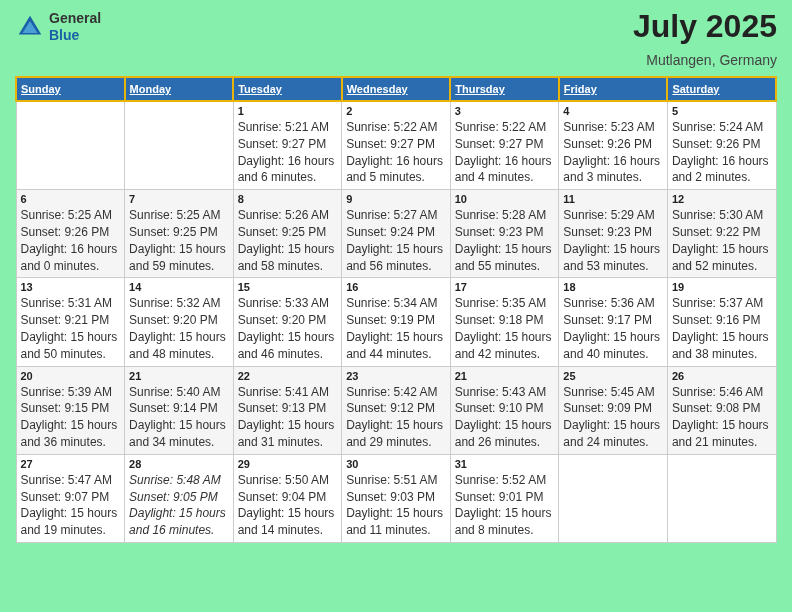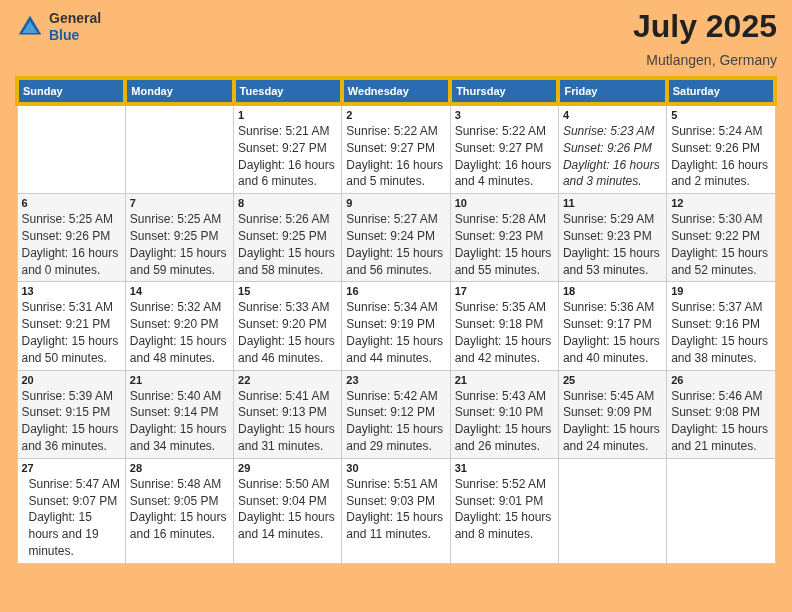--- a/index.html
+++ b/index.html
@@ -7,21 +7,21 @@
       font-family: Arial, sans-serif;
       background: #fff;
       width: 792px;
       height: 612px;
       overflow: hidden;
     }
     .page {
       width: 792px;
       height: 612px;
       padding: 10px 15px;
-      background: #fdba74;
+      background: #86efac;
     }
     .header {
       display: flex;
       justify-content: space-between;
       align-items: flex-start;
       margin-bottom: 8px;
     }
     .logo {
       display: flex;
       align-items: center;
@@ -58,21 +58,22 @@
       border-collapse: collapse;
       table-layout: fixed;
     }
     .calendar thead th {
       background-color: #2b6cb0;
       color: #fff;
       font-size: 11px;
       font-weight: bold;
       padding: 5px 4px;
       text-align: left;
-      border: 4px solid #eab308;
+      border: 2px solid #eab308;
+      text-decoration: underline;
     }
     .calendar tbody td {
       border: 1px solid #ccc;
       vertical-align: top;
       padding: 3px 4px;
       font-size: 9px;
       color: #333;
       height: 82px;
       width: calc(100% / 7);
     }
@@ -147,21 +148,21 @@
 Daylight: 16 hours and 5 minutes.</div>
           </td>
           <td>
             <div class="day-number">3</div>
             <div class="day-info" style="white-space: pre-line;">Sunrise: 5:22 AM
 Sunset: 9:27 PM
 Daylight: 16 hours and 4 minutes.</div>
           </td>
           <td>
             <div class="day-number">4</div>
-            <div class="day-info" style="white-space: pre-line; font-style: italic;">Sunrise: 5:23 AM
+            <div class="day-info" style="white-space: pre-line;">Sunrise: 5:23 AM
 Sunset: 9:26 PM
 Daylight: 16 hours and 3 minutes.</div>
           </td>
           <td>
             <div class="day-number">5</div>
             <div class="day-info" style="white-space: pre-line;">Sunrise: 5:24 AM
 Sunset: 9:26 PM
 Daylight: 16 hours and 2 minutes.</div>
           </td>
         </tr>
@@ -293,27 +294,27 @@
           <td>
             <div class="day-number">26</div>
             <div class="day-info" style="white-space: pre-line;">Sunrise: 5:46 AM
 Sunset: 9:08 PM
 Daylight: 15 hours and 21 minutes.</div>
           </td>
         </tr>
         <tr class="row-white">
           <td>
             <div class="day-number">27</div>
-            <div class="day-info" style="white-space: pre-line; margin-left: 7px;">Sunrise: 5:47 AM
+            <div class="day-info" style="white-space: pre-line;">Sunrise: 5:47 AM
 Sunset: 9:07 PM
 Daylight: 15 hours and 19 minutes.</div>
           </td>
           <td>
             <div class="day-number">28</div>
-            <div class="day-info" style="white-space: pre-line;">Sunrise: 5:48 AM
+            <div class="day-info" style="white-space: pre-line; font-style: italic;">Sunrise: 5:48 AM
 Sunset: 9:05 PM
 Daylight: 15 hours and 16 minutes.</div>
           </td>
           <td>
             <div class="day-number">29</div>
             <div class="day-info" style="white-space: pre-line;">Sunrise: 5:50 AM
 Sunset: 9:04 PM
 Daylight: 15 hours and 14 minutes.</div>
           </td>
           <td>

